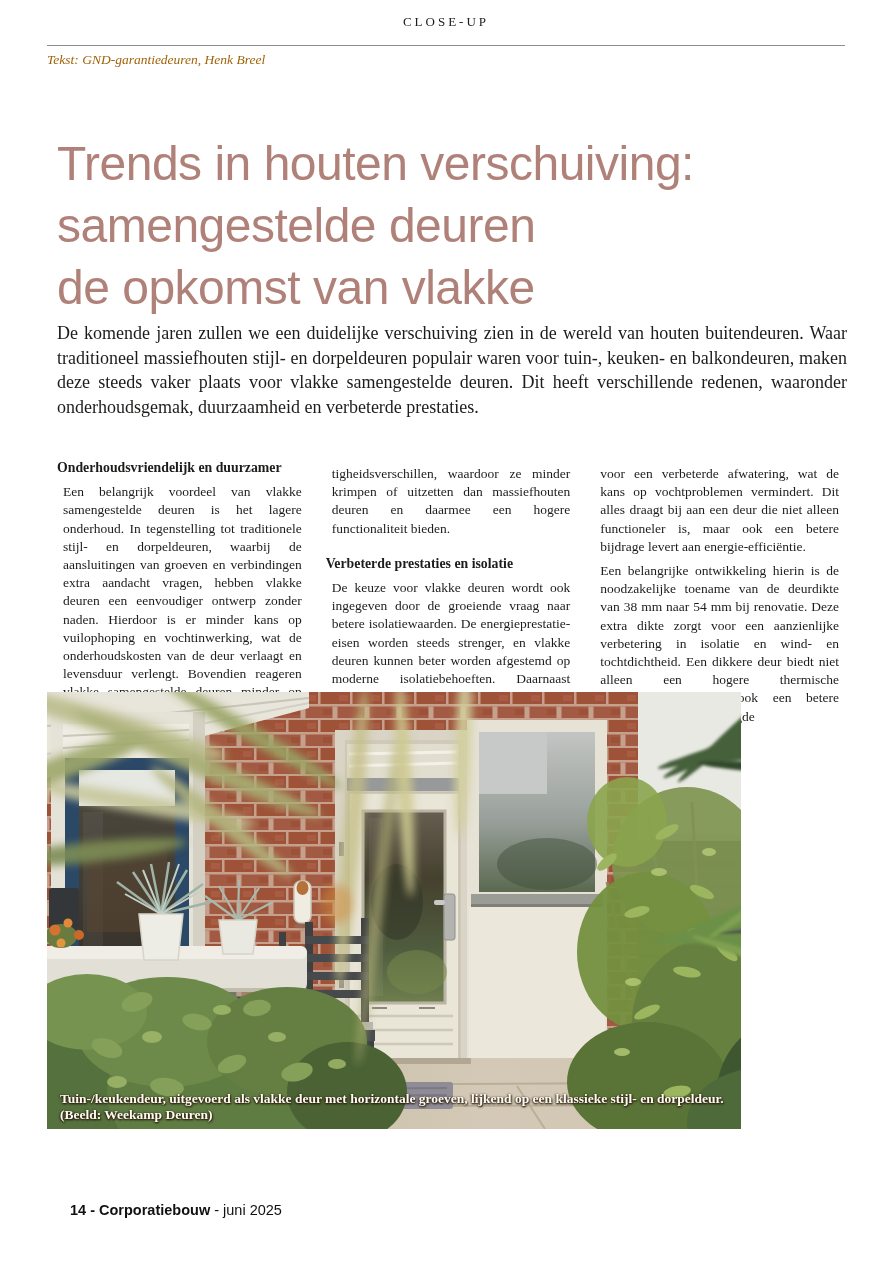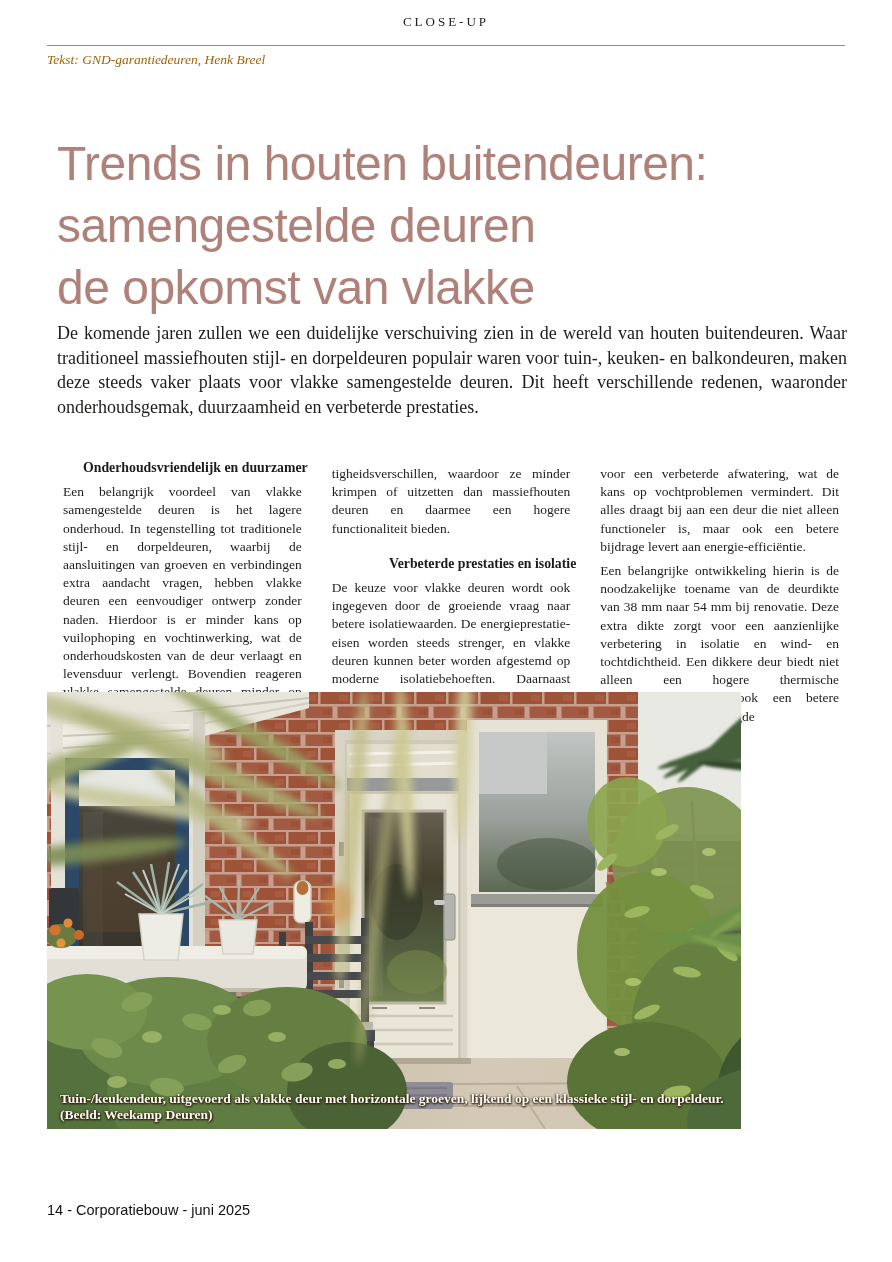--- a/index.html
+++ b/index.html
@@ -29,50 +29,50 @@
   }
   .intro {
     position:absolute; top:321px; left:57px; width:790px;
     font-size:18px; line-height:24.5px; text-align:justify; color:#1e1c1a;
   }
   .cols {
     position:absolute; top:459px; left:57px; width:788px;
     display:grid; grid-template-columns:repeat(3, 1fr); column-gap:18px;
     font-size:13.5px; line-height:18.2px; text-align:justify; color:#1e1c1a;
   }
-  .cols h3 { font-size:13.8px; line-height:18.2px; font-weight:700; margin:0; text-align:right; }
+  .cols h3 { font-size:13.8px; line-height:18.2px; font-weight:700; margin:0; text-align:left; }
   .cols h3.spaced { margin-top:17px; }
   .cols p { margin:6px; }
   .photo {
     position:absolute; top:692px; left:47px; width:694px; height:437px;
     overflow:hidden; background:#0f766e;
   }
   .photo svg { display:block; }
   .caption {
     position:absolute; left:13px; right:10px; bottom:6px;
     font-size:13.5px; font-weight:700; color:#fdfbf4; line-height:16px;
     text-shadow:0 1px 2px rgba(45,28,12,.95), 1px 1px 2px rgba(45,28,12,.85), -1px 0 2px rgba(45,28,12,.6);
   }
   .footer {
     position:absolute; top:1202px; left:47px;
     font-family:"Liberation Sans", sans-serif; font-size:14.5px; color:#111;
   }
-  .footer .bold { font-weight:400; }
+  .footer .bold { font-weight:700;margin-left:23px; }
 </style>
 </head>
 <body>
 
 <div class="page">
 
   <div class="closeup">CLOSE-UP</div>
   <div class="rule"></div>
   <div class="byline">Tekst: GND-garantiedeuren, Henk Breel</div>
 
   <h1 class="title">
-    <div>Trends in houten buitendeuren:</div>
+    <div>Trends in houten verschuiving:</div>
     <div>samengestelde deuren</div>
     <div>de opkomst van vlakke</div>
   </h1>
 
   <p class="intro">De komende jaren zullen we een duidelijke verschuiving zien in de wereld van houten buitendeuren. Waar traditioneel massiefhouten stijl- en dorpeldeuren populair waren voor tuin-, keuken- en balkondeuren, maken deze steeds vaker plaats voor vlakke samengestelde deuren. Dit heeft verschillende redenen, waaronder onderhoudsgemak, duurzaamheid en verbeterde prestaties.</p>
 
   <div class="cols">
     <div class="col">
       <h3>Onderhoudsvriendelijk en duurzamer</h3>
       <p>Een belangrijk voordeel van vlakke samengestelde deuren is het lagere onderhoud. In tegenstelling tot traditionele stijl- en dorpeldeuren, waarbij de aansluitingen van groeven en verbindingen extra aandacht vragen, hebben vlakke deuren een eenvoudiger ontwerp zonder naden. Hierdoor is er minder kans op vuilophoping en vochtinwerking, wat de onderhoudskosten van de deur verlaagt en levensduur verlengt. Bovendien reageren vlakke samengestelde deuren minder op temperatuur- en voch-</p>

